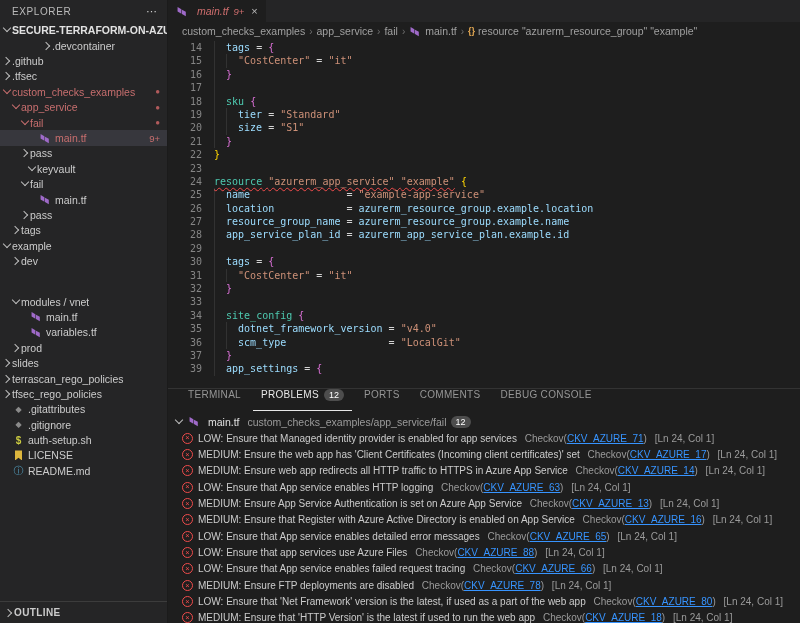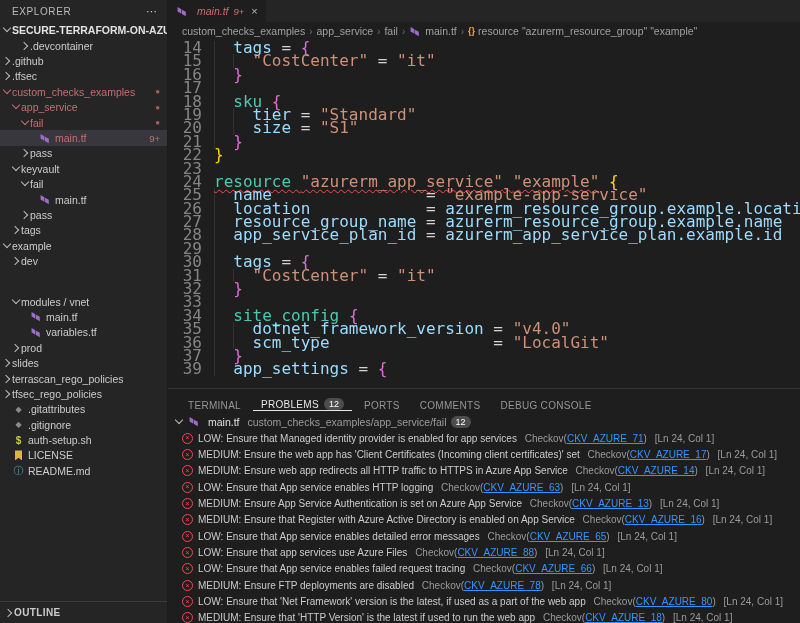--- a/index.html
+++ b/index.html
@@ -39,34 +39,34 @@
   .tabbar { height:22px; background:#252526; display:flex; }
   .tab { background:#1e1e1e; display:flex; align-items:center; padding:0 8px; gap:5px; }
   .tab-label { font-style:italic; font-size:10.5px; color:#cd6d6d; }
   .tab-badge { font-style:italic; font-size:9.5px; color:#cd6d6d; }
   .tab-close { color:#b9b9b9; font-size:11px; margin-left:2px; cursor:pointer; }
   .breadcrumb { height:18px; background:#1e1e1e; display:flex; align-items:center; padding-left:14px; font-size:10.5px; color:#a0a0a0; gap:4px; white-space:nowrap; }
   .bc-sep { color:#6e6e6e; font-size:10px; }
   .sym-icon { color:#e8ab53; font-size:9px; font-weight:bold; }
 
   
-  .editor { flex:1; background:#1e1e1e; font-family:"DejaVu Sans Mono", monospace; font-size:16px; line-height:13.4px; overflow:hidden; padding-top:1px; }
+  .editor { flex:1; background:#1e1e1e; font-family:"DejaVu Sans Mono", monospace; font-size:10px; line-height:13.4px; overflow:hidden; padding-top:1px; }
   .cline { height:13.4px; white-space:pre; display:flex; }
   .lnum { width:34px; min-width:34px; text-align:right; color:#858585; padding-right:0; }
   .ltext { padding-left:12px; white-space:pre; }
   .guide { display:inline-block; width:2ch; border-left:1px solid rgba(255,255,255,.09); }
   .attr { color:#9cdcfe; } .str { color:#ce9178; } .kw { color:#4ec9b0; }
   .type { color:#4ec9b0; } .p { color:#d4d4d4; }
   .b1 { color:#ffd700; } .b2 { color:#da70d6; }
   .u { text-decoration:underline wavy #f14c4c; text-decoration-thickness:1px; text-underline-offset:2px; }
 
   
   .panel { height:235px; min-height:235px; background:#1e1e1e; border-top:1px solid #333333; display:flex; flex-direction:column; }
   .ptabs { height:22px; display:flex; align-items:stretch; padding-left:12px; gap:4px; }
-  .ptab { display:flex; align-items:flex-end; gap:5px; padding:0 8px; font-size:10px; letter-spacing:.3px; color:#969696; cursor:pointer; }
+  .ptab { display:flex; align-items:flex-start; gap:5px; padding:0 8px; font-size:10px; letter-spacing:.3px; color:#969696; cursor:pointer; }
   .ptab.active { color:#e7e7e7; border-bottom:1px solid #e7e7e7; }
   .pill { background:#4d4d4d; color:#ffffff; font-size:9px; border-radius:8px; padding:1px 5px; letter-spacing:0; }
   .pcontent { flex:1; overflow:hidden; padding-top:2px; }
   .pgroup { height:17px; display:flex; align-items:center; gap:4px; padding-left:6px; font-size:10.5px; }
   .pgroup .fname { color:#e0e0e0; }
   .pgroup .fpath { color:#9b9b9b; margin-left:4px; }
   .prow { height:16.35px; display:flex; align-items:center; padding-left:14px; gap:5px; font-size:10px; white-space:nowrap; overflow:hidden; }
   .erricon { width:11px; min-width:11px; height:11px; border:1px solid #f14c4c; border-radius:50%; color:#f14c4c; display:inline-flex; align-items:center; justify-content:center; font-size:7.5px; line-height:1; }
   .pmsg { color:#cccccc; }
   .psrc { color:#9b9b9b; }
@@ -84,71 +84,71 @@
   <div class="sidebar">
     <div class="sb-header">
       <span class="sb-title">EXPLORER</span>
       <span class="sb-more">⋯</span>
     </div>
     <div class="sb-root">
       <span class="chev exp"></span>
       <span class="tlabel">SECURE-TERRAFORM-ON-AZURE [DEV ...</span>
     </div>
     <div class="tree" id="tree">
+        <div class="trow" style="padding-left: 2px; margin-left: 40px;">
+          <span class="chev col"></span>
+          <span class="tlabel">.devcontainer</span>
+          <span class="spacer1"></span>
+        </div>
+        <div class="trow" style="padding-left: 2px; text-align: right;">
+          <span class="chev col"></span>
+          <span class="tlabel">.github</span>
+          <span class="spacer1"></span>
+        </div>
+        <div class="trow" style="padding-left: 2px;">
+          <span class="chev col"></span>
+          <span class="tlabel">.tfsec</span>
+          <span class="spacer1"></span>
+        </div>
+        <div class="trow err" style="padding-left: 2px;">
+          <span class="chev exp"></span>
+          <span class="tlabel">custom_checks_examples</span>
+          <span class="spacer1"></span>
+          <span class="dotbadge">●</span>
+        </div>
+        <div class="trow err" style="padding-left: 11px;">
+          <span class="chev exp"></span>
+          <span class="tlabel">app_service</span>
+          <span class="spacer1"></span>
+          <span class="dotbadge">●</span>
+        </div>
+        <div class="trow err" style="padding-left: 20px;">
+          <span class="chev exp"></span>
+          <span class="tlabel">fail</span>
+          <span class="spacer1"></span>
+          <span class="dotbadge">●</span>
+        </div>
+        <div class="trow err sel" style="padding-left: 29px;">
+          <span style="width: 10px; min-width: 10px;"></span>
+          <span class="ficon tficon">
+            <svg width="11" height="11" viewBox="0 0 20 20">
+              <polygon points="1,2 8,6 8,14 1,10" fill="#9f6ac9"></polygon>
+              <polygon points="9,6.6 16,10.6 16,18.6 9,14.6" fill="#9f6ac9"></polygon>
+            </svg>
+          </span>
+          <span class="tlabel">main.tf</span>
+          <span class="spacer1"></span>
+          <span class="numbadge">9+</span>
+        </div>
         <div class="trow" style="padding-left: 20px;">
           <span class="chev col"></span>
-          <span class="tlabel">.devcontainer</span>
-          <span class="spacer1"></span>
-        </div>
-        <div class="trow" style="padding-left: 2px; text-align: right;">
-          <span class="chev col"></span>
-          <span class="tlabel">.github</span>
-          <span class="spacer1"></span>
-        </div>
-        <div class="trow" style="padding-left: 2px;">
-          <span class="chev col"></span>
-          <span class="tlabel">.tfsec</span>
-          <span class="spacer1"></span>
-        </div>
-        <div class="trow err" style="padding-left: 2px;">
-          <span class="chev exp"></span>
-          <span class="tlabel">custom_checks_examples</span>
-          <span class="spacer1"></span>
-          <span class="dotbadge">●</span>
-        </div>
-        <div class="trow err" style="padding-left: 11px;">
-          <span class="chev exp"></span>
-          <span class="tlabel">app_service</span>
-          <span class="spacer1"></span>
-          <span class="dotbadge">●</span>
-        </div>
-        <div class="trow err" style="padding-left: 20px;">
-          <span class="chev exp"></span>
-          <span class="tlabel">fail</span>
-          <span class="spacer1"></span>
-          <span class="dotbadge">●</span>
-        </div>
-        <div class="trow err sel" style="padding-left: 29px;">
-          <span style="width: 10px; min-width: 10px;"></span>
-          <span class="ficon tficon">
-            <svg width="11" height="11" viewBox="0 0 20 20">
-              <polygon points="1,2 8,6 8,14 1,10" fill="#9f6ac9"></polygon>
-              <polygon points="9,6.6 16,10.6 16,18.6 9,14.6" fill="#9f6ac9"></polygon>
-            </svg>
-          </span>
-          <span class="tlabel">main.tf</span>
-          <span class="spacer1"></span>
-          <span class="numbadge">9+</span>
-        </div>
-        <div class="trow" style="padding-left: 20px;">
-          <span class="chev col"></span>
           <span class="tlabel">pass</span>
           <span class="spacer1"></span>
         </div>
-        <div class="trow" style="padding-left: 11px;">
+        <div class="trow" style="padding-left: 27px;">
           <span class="chev exp"></span>
           <span class="tlabel">keyvault</span>
           <span class="spacer1"></span>
         </div>
         <div class="trow" style="padding-left: 20px;">
           <span class="chev exp"></span>
           <span class="tlabel">fail</span>
           <span class="spacer1"></span>
         </div>
         <div class="trow" style="padding-left: 29px;">

